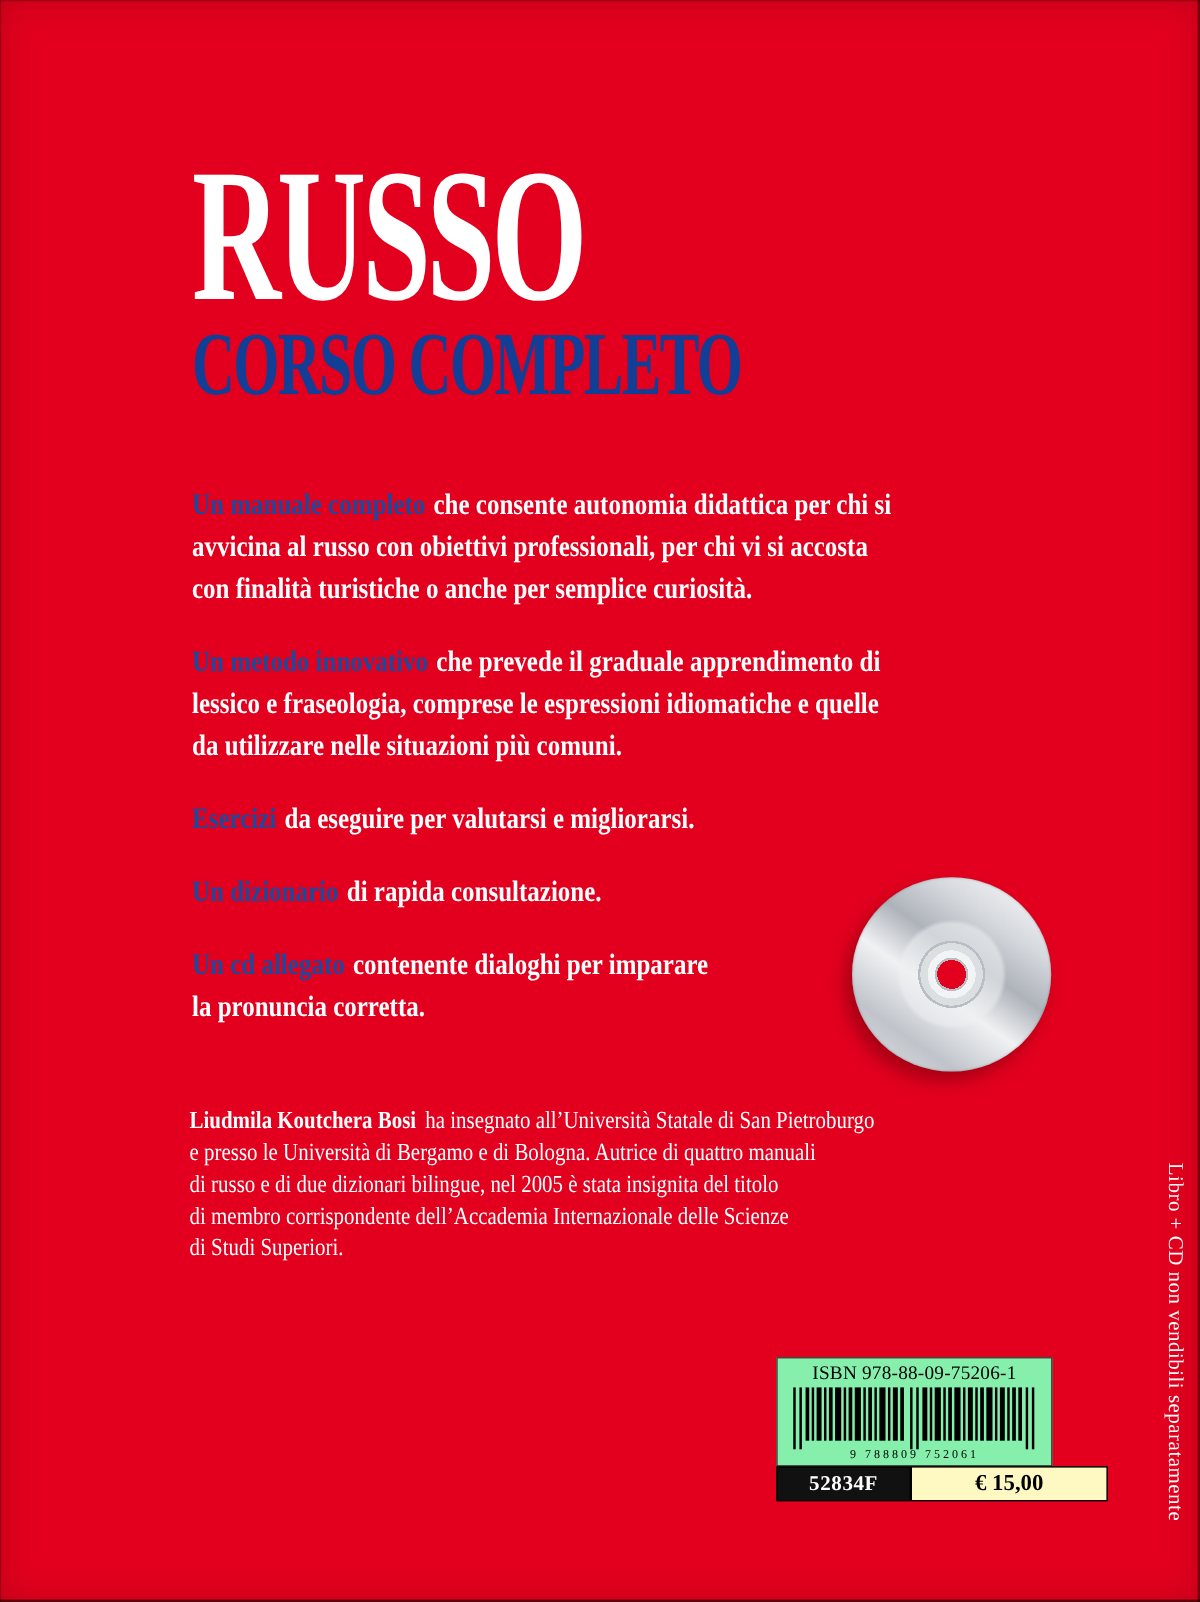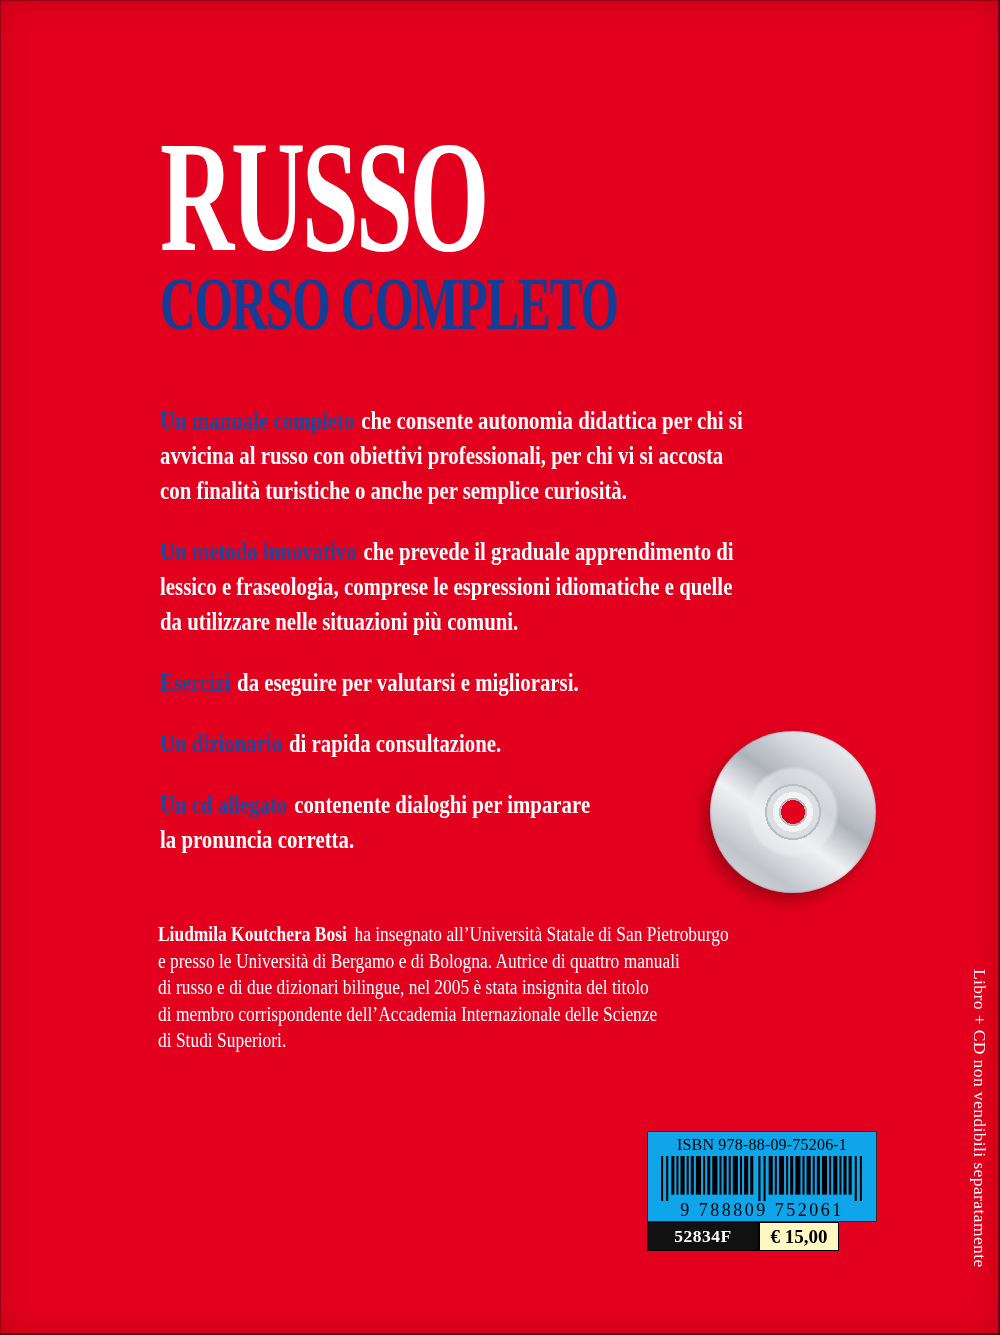--- a/index.html
+++ b/index.html
@@ -65,29 +65,29 @@
       rgba(238,240,242,0) 46px);
   }
   .side-note{
     position:absolute;left:990px;top:969px;
     transform:rotate(90deg);transform-origin:0 0;
     color:#fff;font-size:17.5px;letter-spacing:.4px;white-space:nowrap;
   }
   
   .barcode-box{
     position:absolute;left:647px;top:1131px;width:230px;height:91px;
-    background:#0ea5e9;border:1px solid #2b2b2b;
+    background:#86efac;border:1px solid #2b2b2b;
     display:flex;flex-direction:column;align-items:center;
     padding-top:4px;
   }
   .isbn-label{color:#000;font-size:16px;letter-spacing:.2px;}
   .bars{margin-top:2px;}
-  .ean-digits{color:#000;font-size:18px;letter-spacing:2.5px;margin-top:-1px;}
+  .ean-digits{color:#000;font-size:10px;letter-spacing:2.5px;margin-top:-1px;}
   .strip{
-    position:absolute;left:647px;top:1222px;width:192px;height:29px;
+    position:absolute;left:647px;top:1222px;width:276px;height:29px;
     display:flex;background:#000;border:1px solid #000;
   }
   .code-cell{
     flex:0 0 110px;background:#111;color:#fff;
     display:flex;align-items:center;justify-content:center;
     font-weight:700;font-size:17.5px;letter-spacing:.5px;
   }
   .price-cell{
     flex:1;background:#fef9c3;color:#000;margin-left:2px;
     display:flex;align-items:center;justify-content:center;

